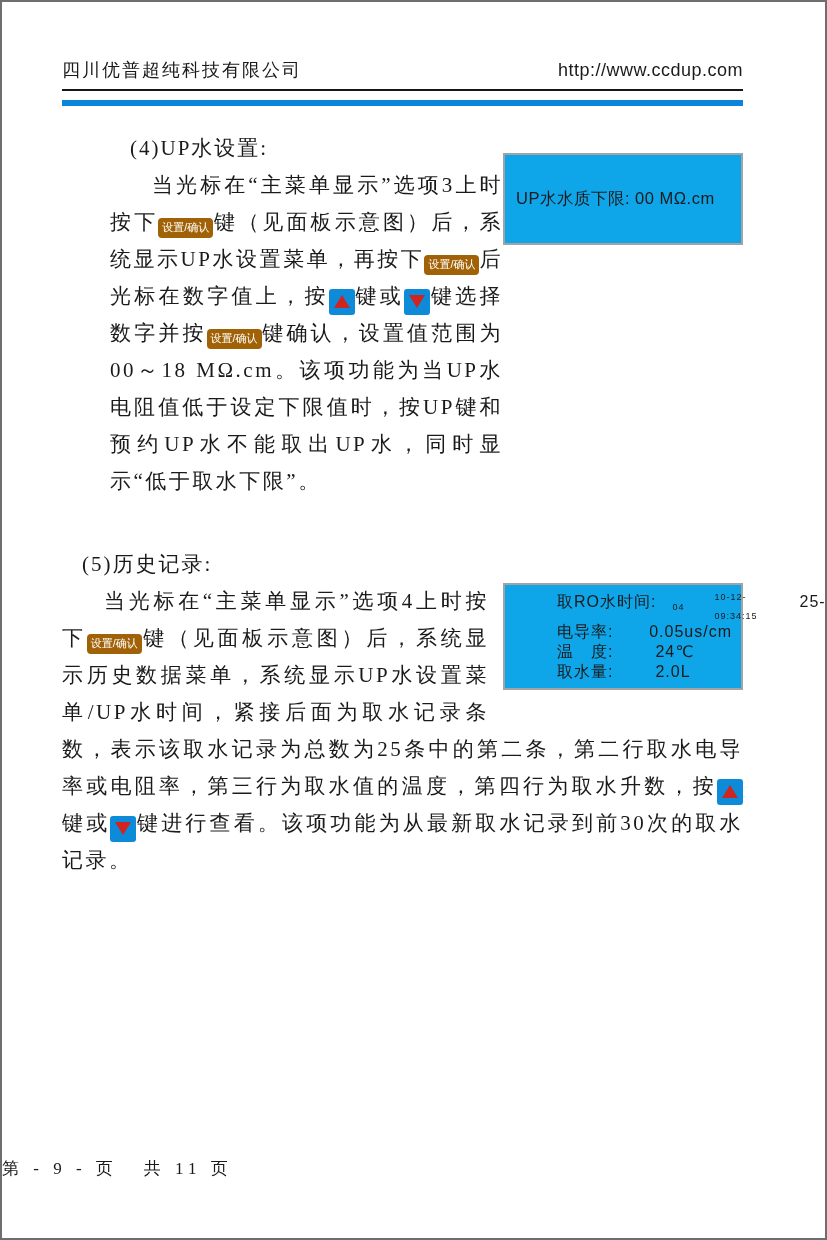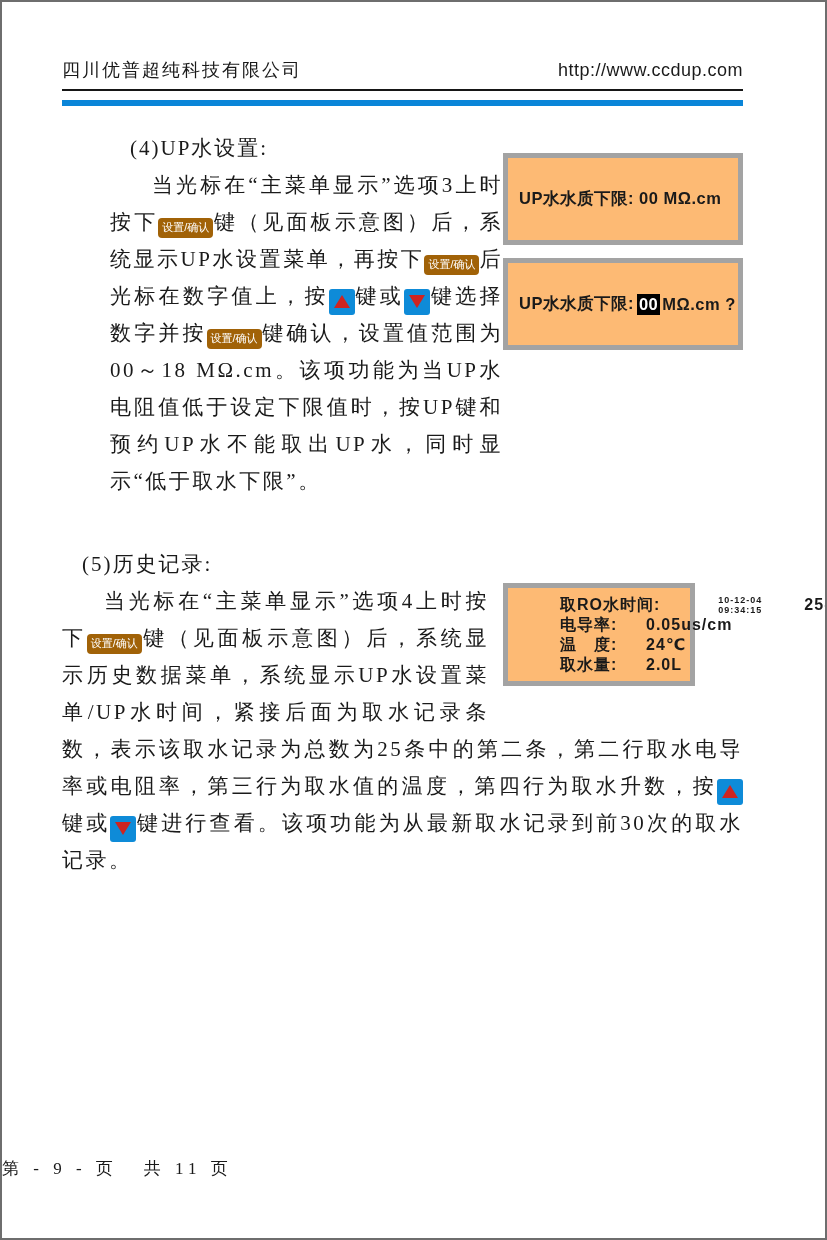--- a/index.html
+++ b/index.html
@@ -99,24 +99,24 @@
     border-bottom: 13px solid #cf2420;
   }
   .tri-down {
     border-left: 8px solid transparent;
     border-right: 8px solid transparent;
     border-top: 13px solid #cf2420;
   }
 
   
   .lcd-box {
-    border: 5px solid #a3a3a3;
-    background: #fdba74;
+    border: 2px solid #a3a3a3;
+    background: #0ea5e9;
     font-family: "Liberation Sans", "DejaVu Sans", sans-serif;
-    font-weight: bold;
+    font-weight: normal;
   }
   .setting-box {
     width: 240px;
     height: 92px;
     display: flex;
     align-items: center;
     padding-left: 11px;
     font-size: 16.5px;
     letter-spacing: 0.5px;
   }
@@ -127,21 +127,21 @@
     margin: 0 2px 0 3px;
   }
 
   
   .history-float {
     float: right;
     width: 240px;
     margin: 0 0 9px 14px;
   }
   .history-box {
-    width: 192px;
+    width: 240px;
     padding: 7px 9px 6px 10px;
     font-size: 16px;
     line-height: 20px;
     letter-spacing: 1px;
   }
   .hist-row { display: flex; align-items: flex-start; }
   .hist-label { display: inline-block; min-width: 86px; white-space: nowrap; }
   .hist-label-wide { white-space: nowrap; }
   .datetime {
     margin-left: 16px;
@@ -185,25 +185,20 @@
         <p class="body-text"><span>当光标在“主菜单显示”选项3上时按下</span><span class="btn-confirm">设置/确认</span><span>键（见面板示意图）后，系统显示UP水设置菜单，再按下</span><span class="btn-confirm">设置/确认</span><span>后光标在数字值上，按</span><span class="btn-arrow">
               <span class="tri tri-up"></span>
             </span><span>键或</span><span class="btn-arrow">
               <span class="tri tri-down"></span>
             </span><span>键选择数字并按</span><span class="btn-confirm">设置/确认</span><span>键确认，设置值范围为00～18 MΩ.cm。该项功能为当UP水电阻值低于设定下限值时，按UP键和预约UP水不能取出UP水，同时显示“低于取水下限”。</span></p>
       </div>
       <div class="box-col">
         <div class="lcd-box setting-box">
           <span>UP水水质下限: 00 MΩ.cm</span>
         </div>
-        <div class="lcd-box setting-box">
-          <span>UP水水质下限:</span>
-            <span class="inverted">00</span>
-            <span>MΩ.cm ?</span>
-        </div>
       </div>
     </div>
 
     <div class="sect" style="margin-top:46px;">
       <div class="sect-heading">(5)历史记录:</div>
       <p class="body-text"><span class="history-float">
             <span class="lcd-box history-box" style="display:block;">
           <span class="hist-row">
                 <span class="hist-label-wide">取RO水时间:</span>
                 <span class="datetime">

